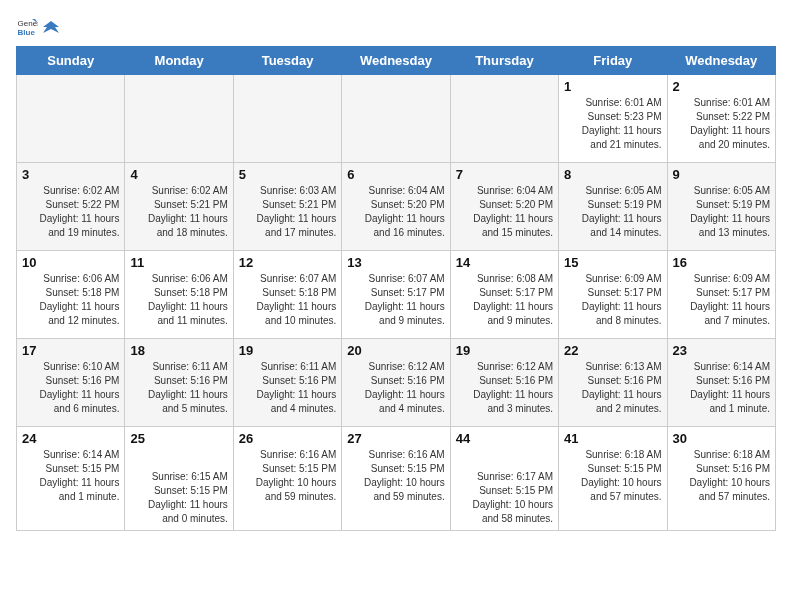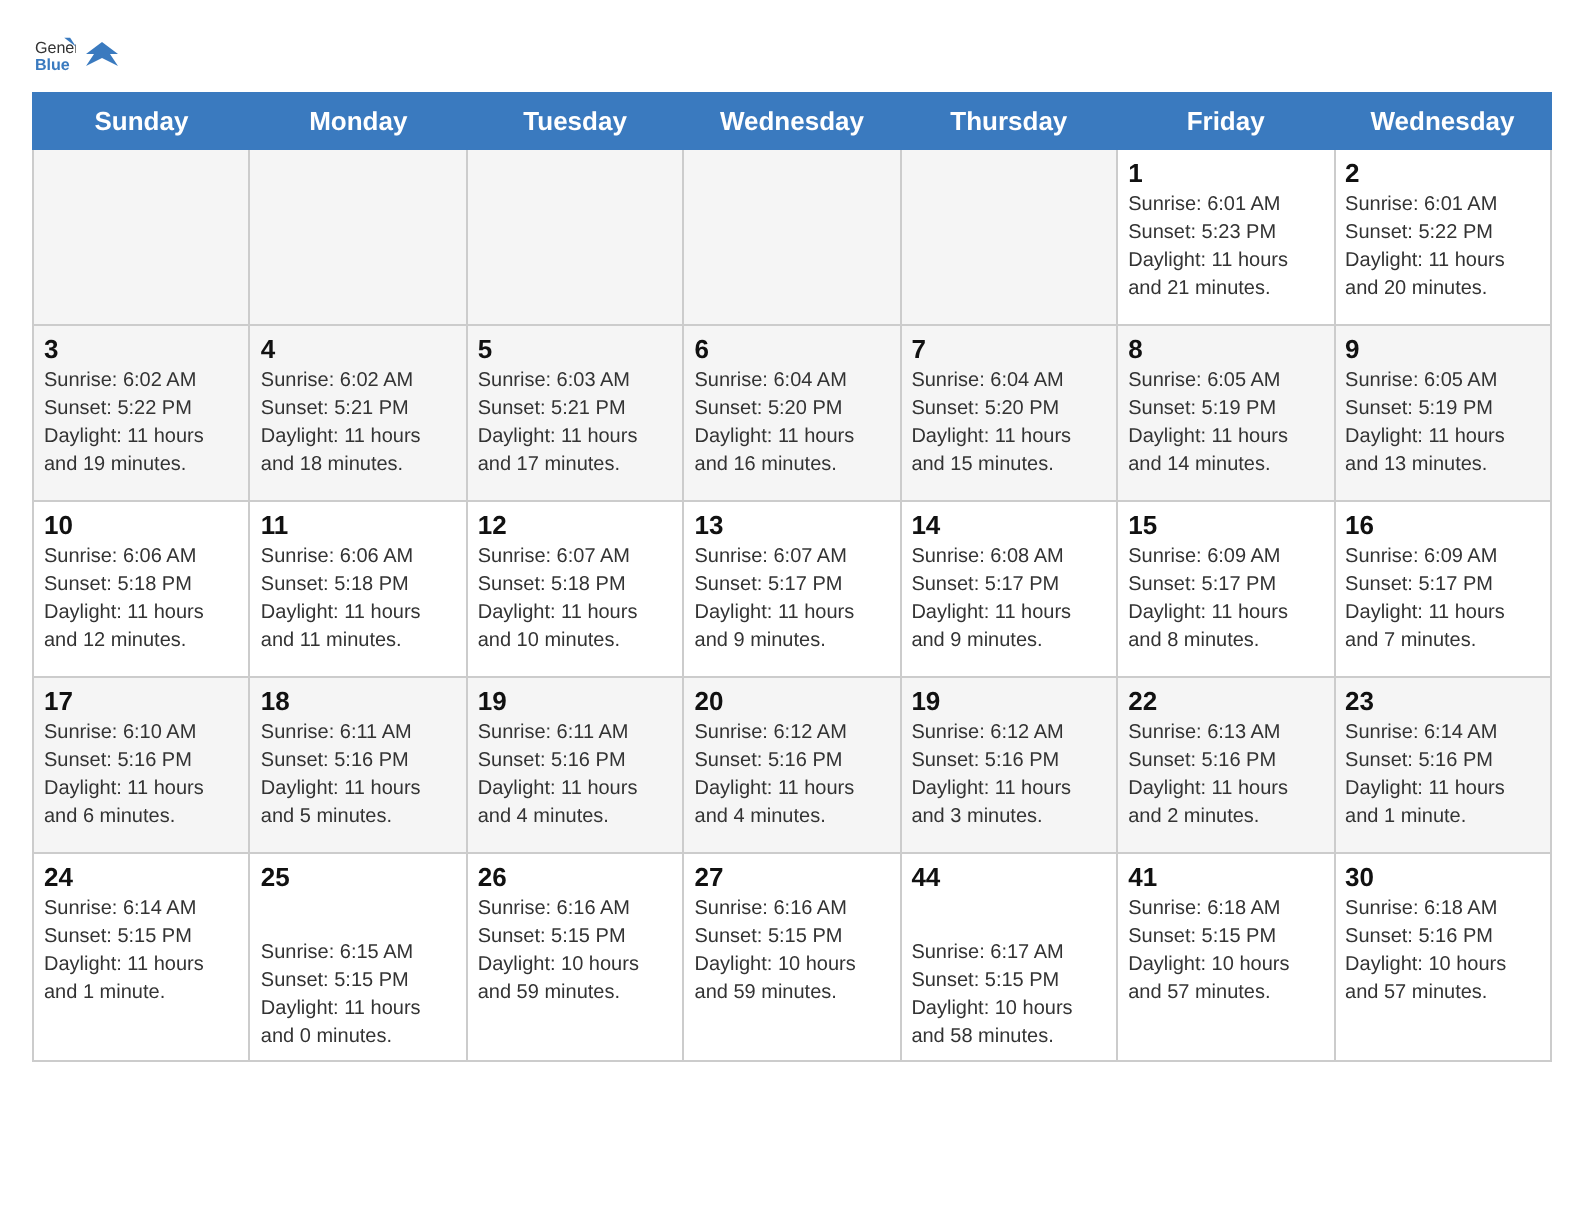--- a/index.html
+++ b/index.html
@@ -78,20 +78,21 @@
     .day-num {
       font-size: 13px;
       font-weight: bold;
       margin-bottom: 2px;
       color: #111;
     }
     .day-info {
       font-size: 10px;
       color: #333;
       line-height: 1.4;
+      text-align: right;
     }
     tr:nth-child(odd) td:not(.empty) {
       background: #fff;
     }
     tr:nth-child(even) td:not(.empty) {
       background: #f5f5f5;
     }
   </style>
 </head>
 <body>

